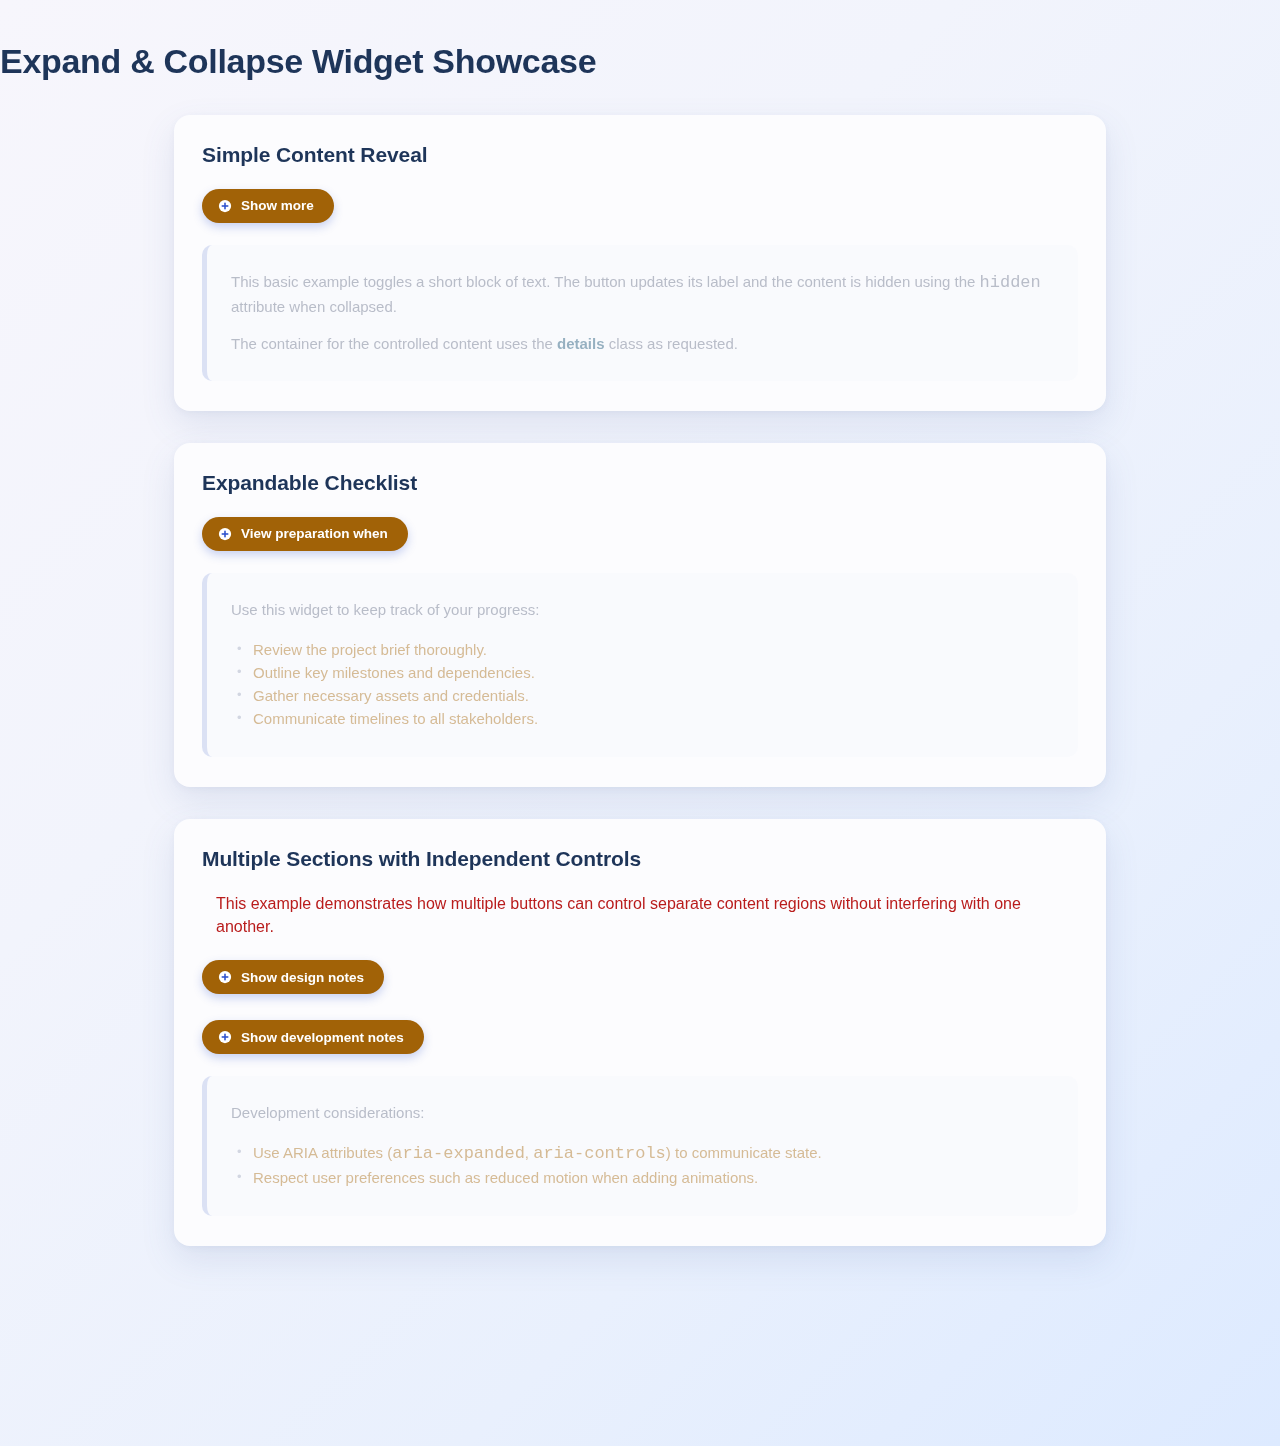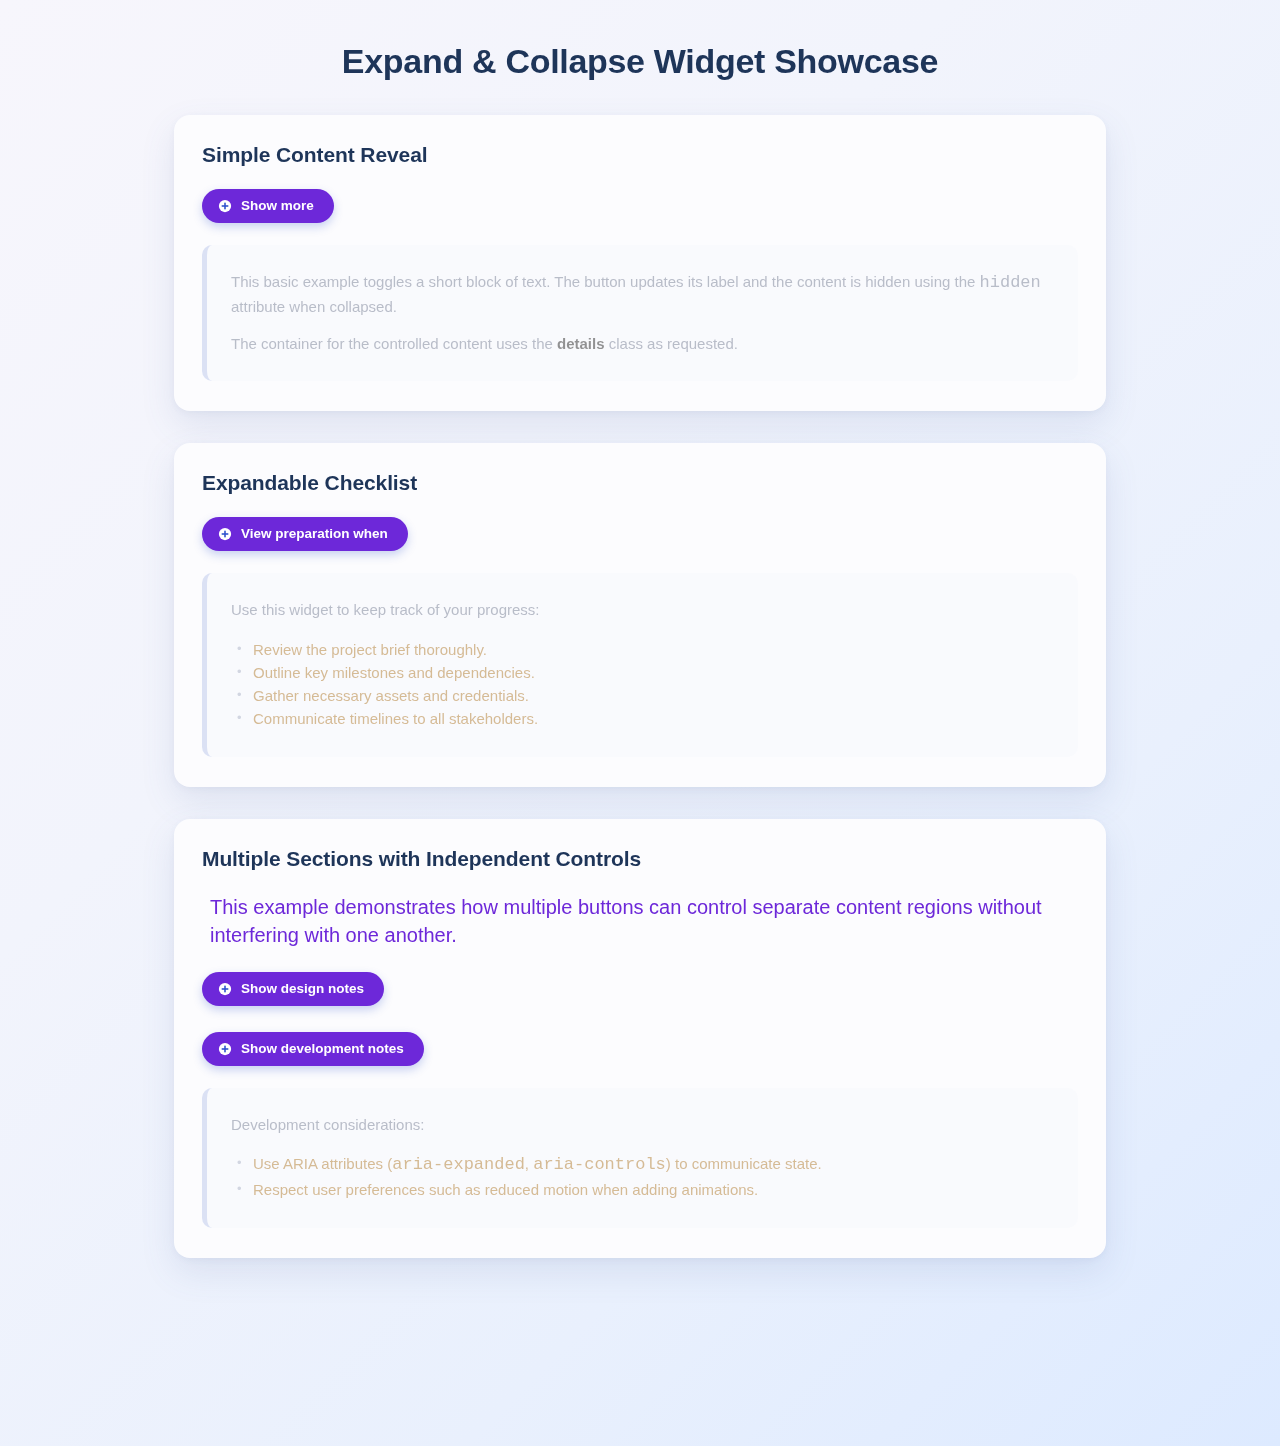--- a/index.html
+++ b/index.html
@@ -10,21 +10,21 @@
     font-family: "Liberation Sans", sans-serif;
     background: linear-gradient(135deg, #f7f6fc 0%, #f2f4fc 35%, #e9f0fd 70%, #ddeaff 100%);
     -webkit-font-smoothing: antialiased;
   }
 
   .page { width: 1280px; padding: 0 0 60px 0; }
 
   .page-title {
     margin: 0;
     padding: 42px 0 34px 0;
-    text-align: center;
+    text-align: left;
     font-size: 34px;
     font-weight: bold;
     letter-spacing: -0.3px;
     color: #1e3559;
   }
 
   .card-stack { width: 932px; margin: 0 auto; }
 
   .card {
     background: #fcfcfe;
@@ -37,33 +37,33 @@
 
   .card-title {
     margin: 0 0 22px 0;
     font-size: 21px;
     font-weight: bold;
     color: #1e3559;
     letter-spacing: -0.1px;
   }
 
   .card-intro {
-    margin: 0 0 22px 8px;
-    font-size: 20px;
+    margin: 0 0 22px 14px;
+    font-size: 16px;
     line-height: 1.42;
-    color: #6d28d9;
+    color: #b91c1c;
   }
 
   .toggle-btn {
     display: inline-flex;
     align-items: center;
     gap: 9px;
     border: none;
     cursor: pointer;
-    background: #6d28d9;
+    background: #a16207;
     color: #ffffff;
     font-family: "Liberation Sans", sans-serif;
     font-size: 13.5px;
     font-weight: bold;
     padding: 10px 20px 10px 16px;
     border-radius: 999px;
     box-shadow: 0 4px 10px rgba(47, 83, 205, 0.25);
     line-height: 1;
   }
   .toggle-btn .ic { display: inline-flex; width: 14px; height: 14px; }
@@ -82,21 +82,21 @@
     margin: 0 0 16px 0;
     font-size: 15px;
     line-height: 1.45;
     color: #5d6780;
   }
   .details p:last-child { margin-bottom: 0; }
   .details code {
     font-family: "Liberation Mono", monospace;
     font-size: 17px;
   }
-  .details b { font-weight: bold; color: #000000; }
+  .details b { font-weight: bold; color: #0c4a6e; }
 
   .details ul {
     margin: 0;
     padding-left: 22px;
     list-style: none;
   }
   .details li {
     position: relative;
     font-size: 15px;
     line-height: 1.2;

